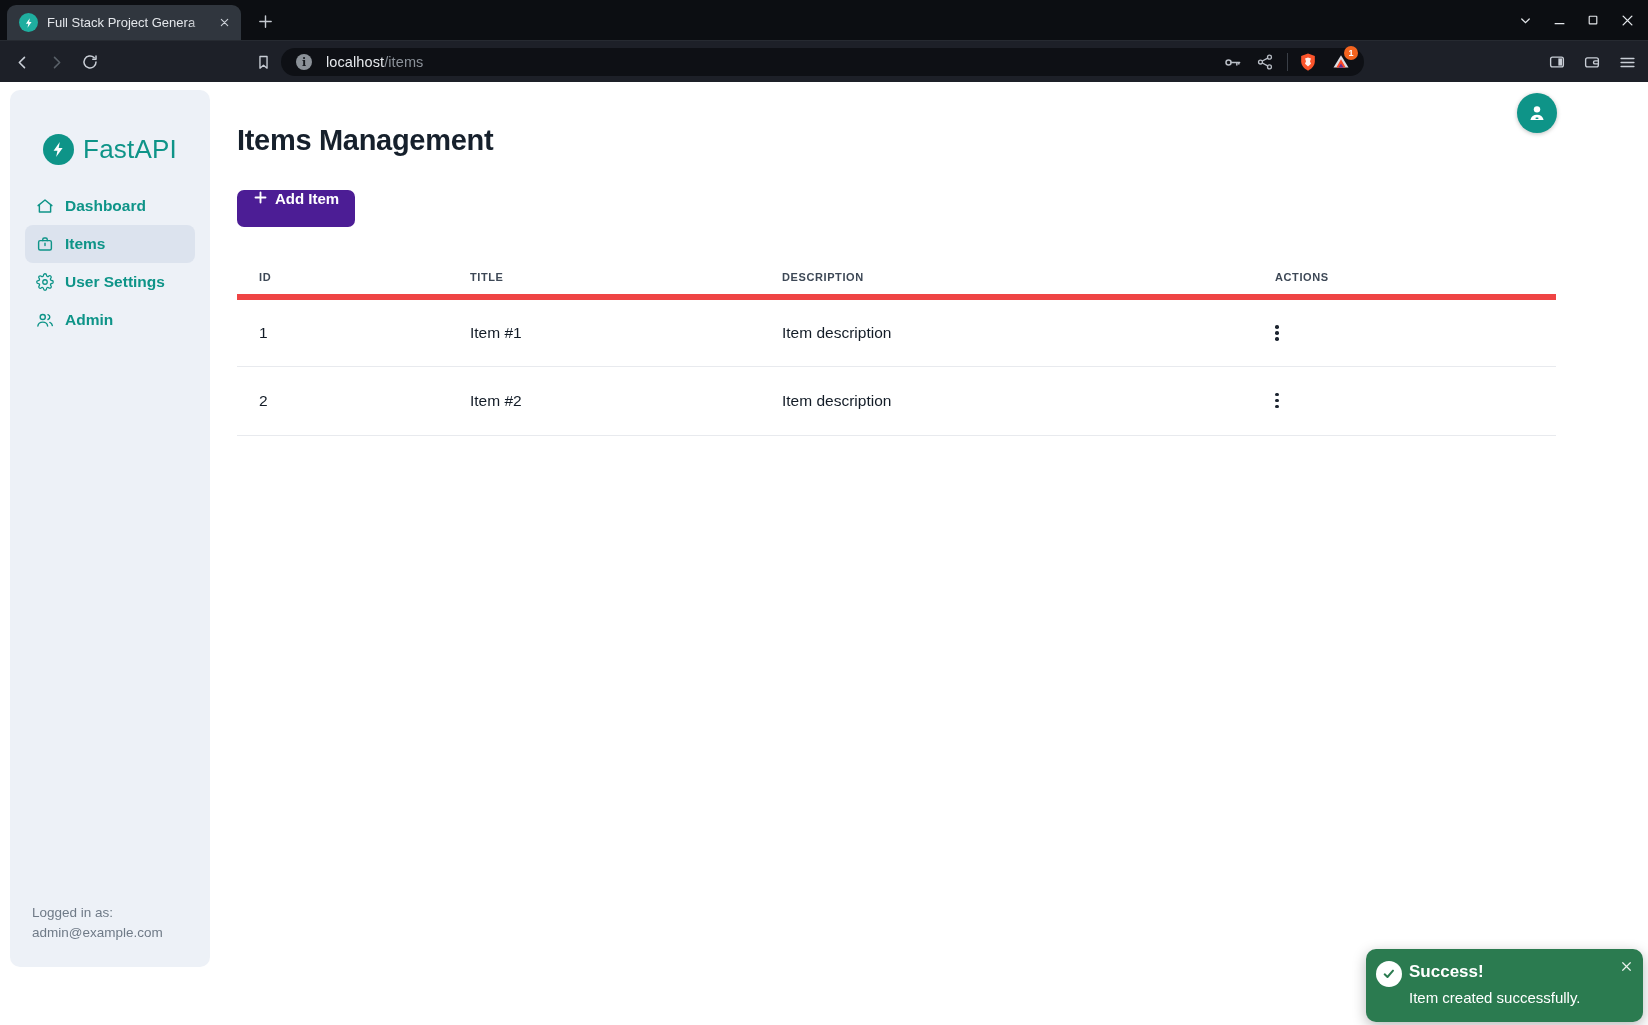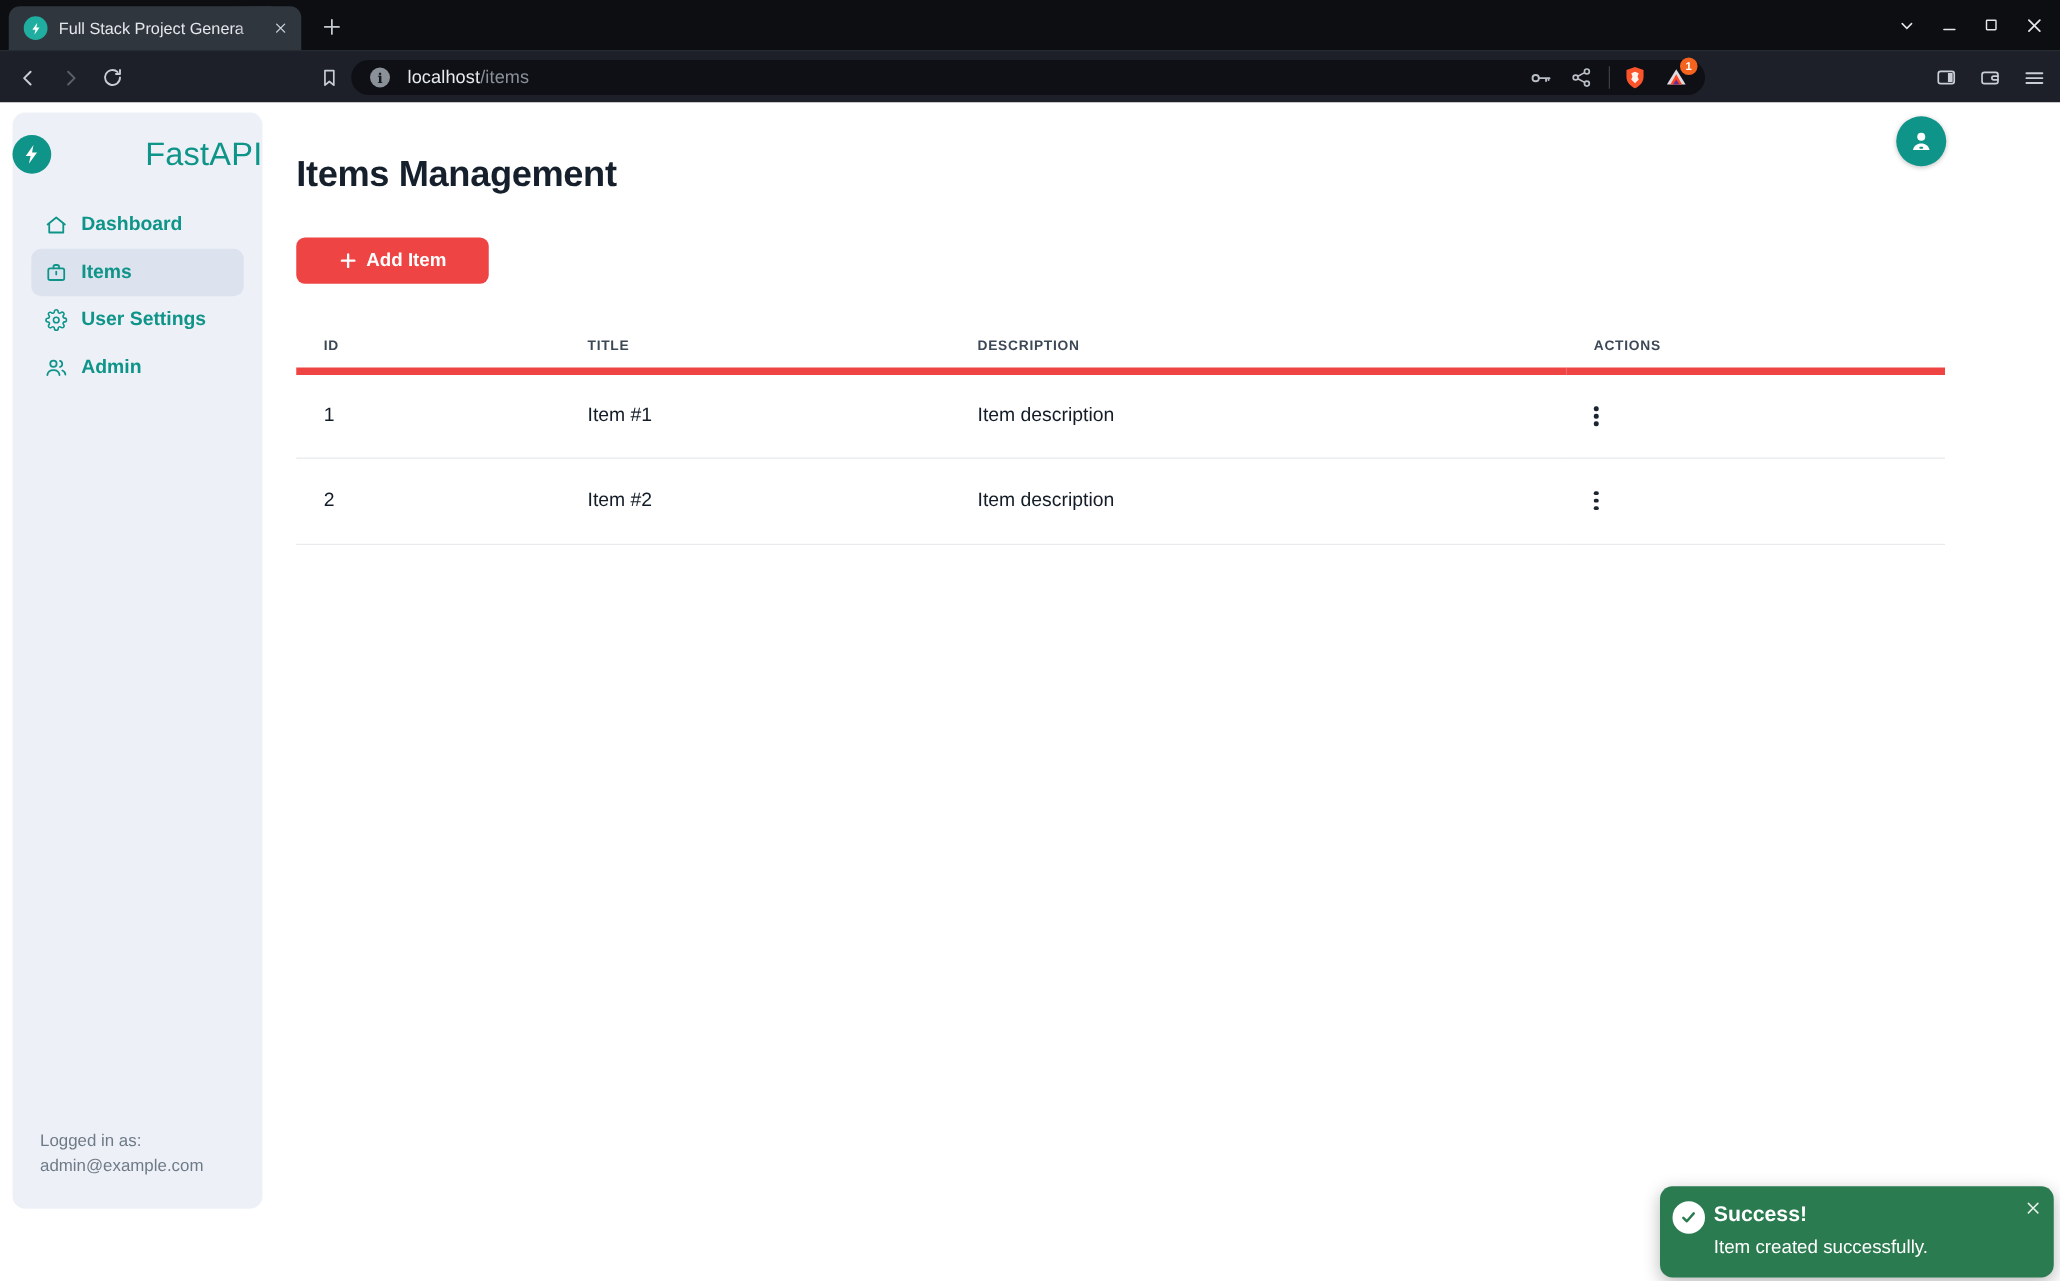--- a/index.html
+++ b/index.html
@@ -47,58 +47,58 @@
            align-items:center; justify-content:center; padding:0 3px; }
   .tb-right { position:absolute; top:7px; right:0; height:28px; display:flex; align-items:center; }
   .tb-right .tb-rbtn { width:28px; height:28px; display:flex; align-items:center; justify-content:center;
                        color:#c9ced6; margin-right:7px; cursor:pointer; }
 
   
   .page { position:relative; width:1648px; height:943px; background:#ffffff; }
 
   .sidebar { position:absolute; left:10px; top:8px; width:200px; height:877px;
              background:#edf1f7; border-radius:10px; }
-  .brand { display:flex; align-items:center; justify-content:space-between; gap:9px; margin-top:16px; height:34px; }
+  .brand { display:flex; align-items:center; justify-content:center; gap:9px; margin-top:42px; height:34px; }
   .brand-mark { width:31px; height:31px; border-radius:50%; background:#0e9488; display:flex;
                 align-items:center; justify-content:center; }
   .brand-mark svg { width:19px; height:19px; }
   .brand-name { font-size:26px; color:#0e9488; font-weight:500; letter-spacing:.2px; }
   .nav { margin-top:21px; }
   .nav-item { height:38px; margin:0 15px; border-radius:8px; display:flex; align-items:center;
               gap:11px; padding:0 11px; color:#0e9488; cursor:pointer;font-weight:bold; }
   .nav-item.active { background:#dce3ee; }
   .nav-item svg { width:18px; height:18px; flex:0 0 auto; }
   .nav-label { font-size:15.5px; }
   .side-footer { position:absolute; left:22px; bottom:24px; font-size:13.5px; color:#6f7a87; line-height:20px; }
 
   .avatar-btn { position:absolute; top:11px; right:91px; width:40px; height:40px; border-radius:50%;
                 background:#0e9488; display:flex; align-items:center; justify-content:center;
                 box-shadow:0 1px 4px rgba(0,0,0,.25); cursor:pointer; }
   .avatar-btn svg { width:22px; height:22px; }
 
   .page-title { position:absolute; left:237px; top:42px; font-size:29px; font-weight:700;
                 color:#16202c; letter-spacing:-.3px; }
 
-  .add-btn { position:absolute; left:237px; top:108px; height:37px; display:flex; align-items:center;
-             padding:0 34px; background:#ef4444; border:none; border-radius:7px; color:#fff;
+  .add-btn { position:absolute; left:237px; top:108px; height:37px; display:flex; align-items:flex-start;
+             padding:0 16px; background:#4c1d95; border:none; border-radius:7px; color:#fff;
              font-size:15px; font-weight:700; cursor:pointer; font-family:inherit; gap:7px; }
   .add-btn svg { width:15px; height:15px; }
 
   .table-wrap { position:absolute; left:237px; top:176px; width:1319px; }
   table { width:100%; border-collapse:collapse; }
   th { text-align:left; font-size:11px; font-weight:700; letter-spacing:.6px; color:#3d4856;
        padding:13px 0 11px 22px; border-bottom:6px solid #ef4444; text-transform:uppercase; }
   td { height:69px; padding:0 0 0 22px; font-size:15.5px; color:#131c27; border-bottom:1px solid #e8eaee; }
   td.actions { padding-left:9px; }
   .kebab { width:30px; height:30px; border:none; background:transparent; display:flex;
            flex-direction:column; align-items:center; justify-content:center; gap:2.5px; cursor:pointer; }
   .kebab .dot { width:3.5px; height:3.5px; border-radius:50%; background:#1c2430; }
 
   
-  .toast { position:absolute; right:5px; bottom:3px; width:315px; height:73px; background:#2b7b50;
+  .toast { position:absolute; right:5px; bottom:3px; width:277px; height:73px; background:#2b7b50;
            border-radius:10px; box-shadow:0 4px 14px rgba(0,0,0,.28); color:#fff; }
   .toast-check { position:absolute; left:10px; top:12px; width:26px; height:26px; border-radius:50%;
                  background:#fff; display:flex; align-items:center; justify-content:center; }
   .toast-check svg { width:16px; height:16px; }
   .toast-title { position:absolute; left:43px; top:13px; font-size:17px; font-weight:700; }
   .toast-msg { position:absolute; left:43px; top:40px; font-size:15px; }
   .toast-close { position:absolute; right:8px; top:8px; width:18px; height:18px; display:flex;
                  align-items:center; justify-content:center; color:#eaf2ec; cursor:pointer; }
 </style>
 </head>

